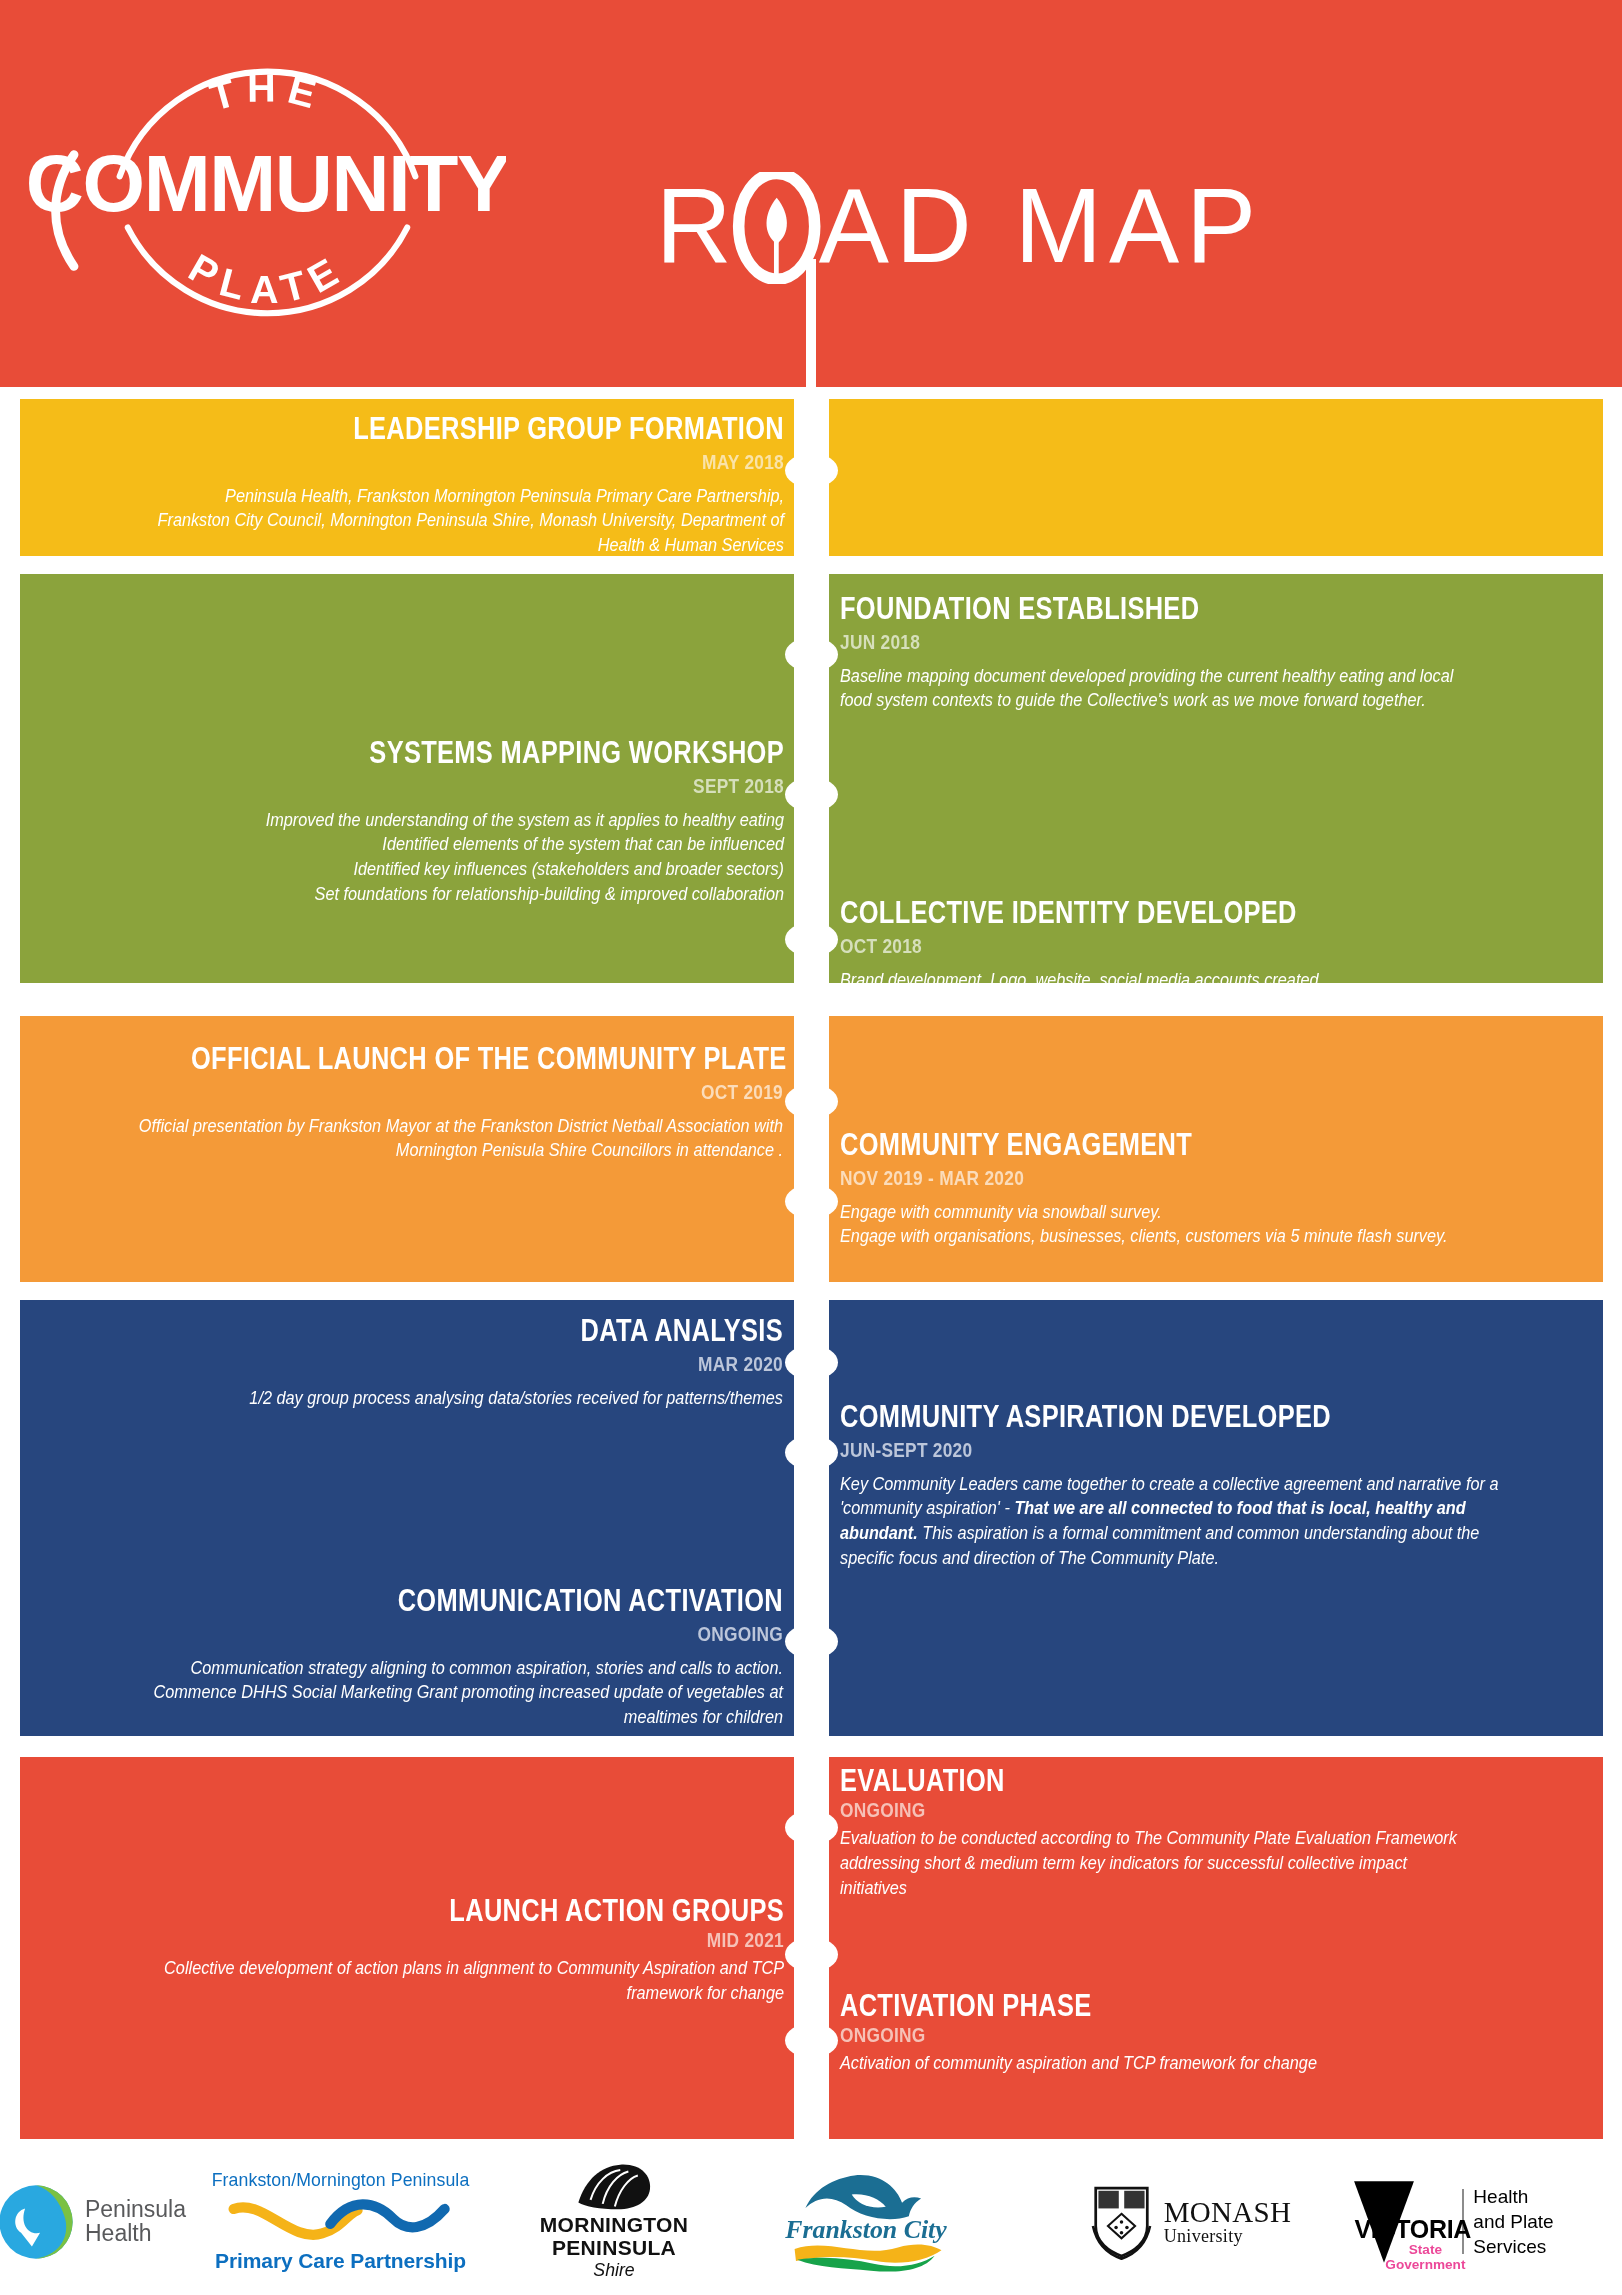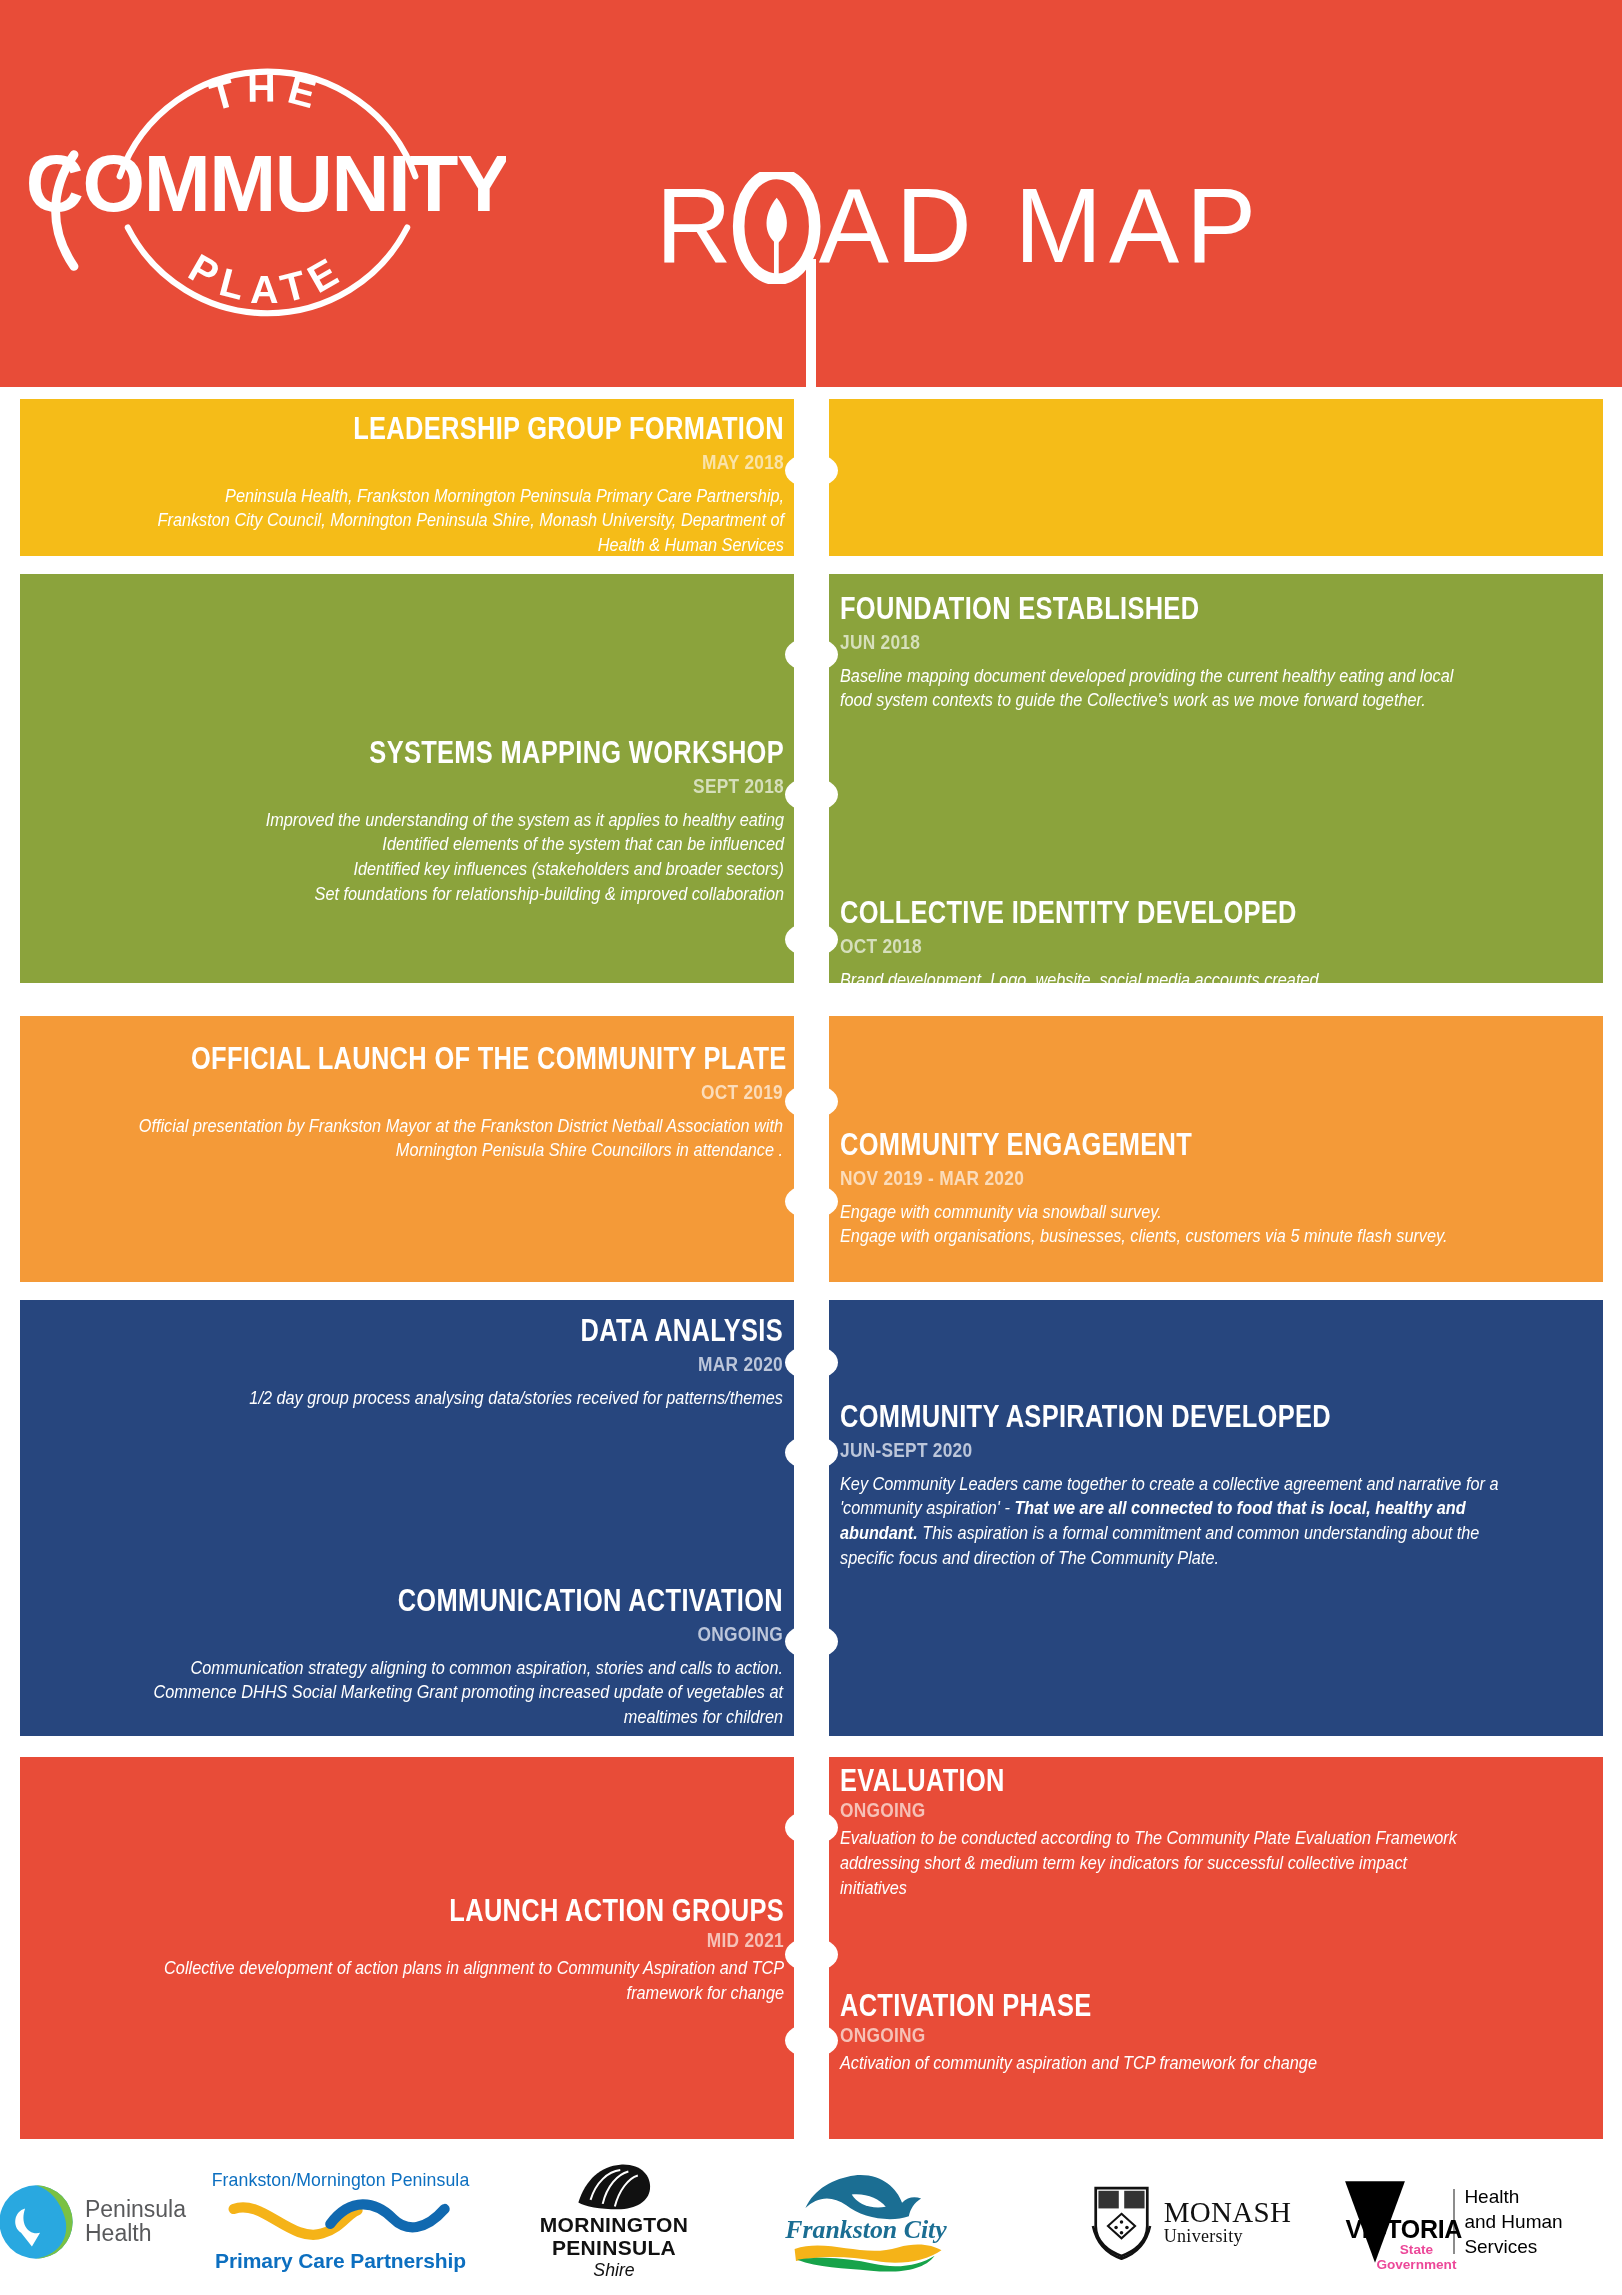--- a/index.html
+++ b/index.html
@@ -406,20 +406,20 @@
         </svg>
         <div class="vic-word">VICTORIA</div>
         <div class="vic-sub">
           <div>State</div>
           <div>Government</div>
         </div>
       </div>
       <div class="vic-rule"></div>
       <div class="vic-right">
         <div>Health</div>
-        <div>and Human</div>
+        <div>and Plate</div>
         <div>Services</div>
       </div>
     </div>
   </div>
 
 </div>
 
 
 </body></html>

